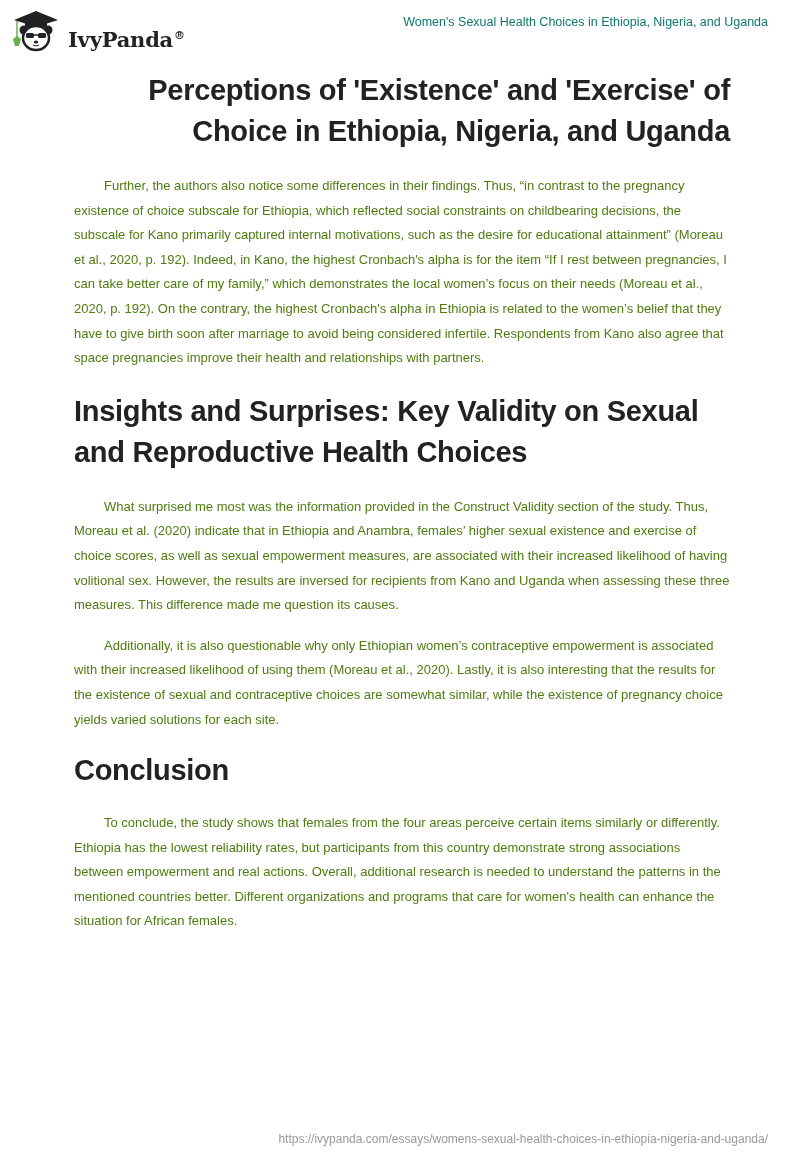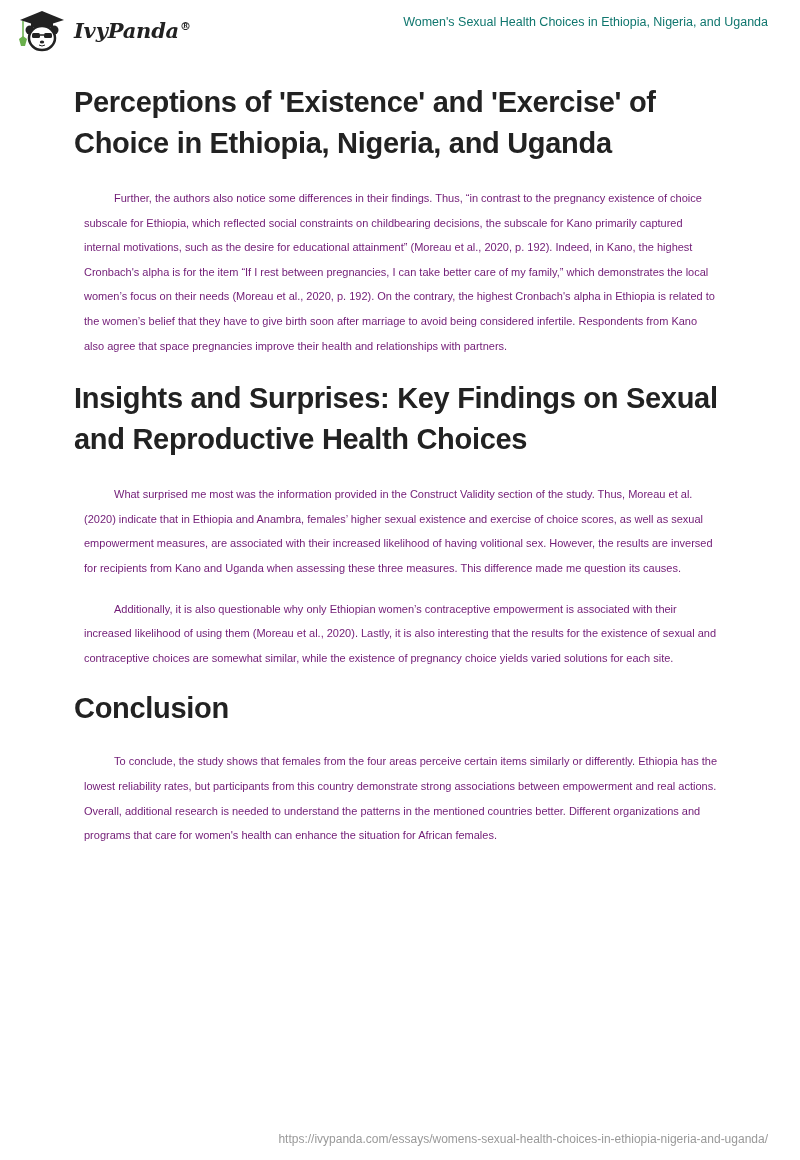--- a/index.html
+++ b/index.html
@@ -1,26 +1,26 @@
 <!DOCTYPE html>
 <html><head>
 <meta charset="utf-8">
 <style>
   html, body { margin: 0; padding: 0; background: #ffffff; }
   body { width: 800px; height: 1160px; position: relative; overflow: hidden; font-family: "Liberation Sans", sans-serif; color: #222; }
   .header { position: absolute; left: 0; top: 0; width: 800px; height: 56px; }
-  .logo { position: absolute; left: 16px; top: 8px; display: flex; align-items: center; font-style: italic; }
+  .logo { position: absolute; left: 10px; top: 8px; display: flex; align-items: flex-end; }
   .logo svg { display: block; }
   .brand { font-family: "DejaVu Serif", serif; font-weight: bold; font-size: 21px; color: #222; margin-left: 6px; letter-spacing: -0.2px; }
   .brand sup { font-size: 11px; font-weight: bold; vertical-align: super; margin-left: 1px; }
   .doc-title { position: absolute; right: 32px; top: 15px; font-size: 12.5px; color: #0f766e; }
   .content { position: absolute; left: 74px; top: 70px; width: 656px; }
   h2 { font-family: "Liberation Sans", sans-serif; font-weight: bold; font-size: 29px; line-height: 41px; color: #222; margin: 0; letter-spacing: -0.3px; }
-  p { font-size: 11px; line-height: 24.6px; margin: 10px; text-indent: 30px; color: #701a75; }
-  .h1 { margin-top: 12px; }
+  p { font-size: 13px; line-height: 24.6px; margin: 0; text-indent: 30px; color: #4d7c0f; }
+  .h1 { margin-top: 0; text-align: right; }
   .p1 { margin-top: 22px; }
   .h2 { margin-top: 20px; }
   .p2 { margin-top: 22px; }
   .p3 { margin-top: 16px; }
   .h3 { margin-top: 18px; }
   .p4 { margin-top: 20px; }
   .footer-url { position: absolute; right: 32px; top: 1132px; font-size: 12px; color: #999; }
 </style>
 </head>
 <body>
@@ -50,21 +50,21 @@
     </svg>
     <span class="brand"><span>IvyPanda</span><sup>®</sup></span>
   </div>
   <div class="doc-title">Women's Sexual Health Choices in Ethiopia, Nigeria, and Uganda</div>
 </div>
 
 <div class="content">
   <h2 class="h1">Perceptions of 'Existence' and 'Exercise' of Choice in Ethiopia, Nigeria, and Uganda</h2>
   <p class="p1">Further, the authors also notice some differences in their findings. Thus, “in contrast to the pregnancy existence of choice subscale for Ethiopia, which reflected social constraints on childbearing decisions, the subscale for Kano primarily captured internal motivations, such as the desire for educational attainment” (Moreau et al., 2020, p. 192). Indeed, in Kano, the highest Cronbach's alpha is for the item “If I rest between pregnancies, I can take better care of my family,” which demonstrates the local women’s focus on their needs (Moreau et al., 2020, p. 192). On the contrary, the highest Cronbach's alpha in Ethiopia is related to the women’s belief that they have to give birth soon after marriage to avoid being considered infertile. Respondents from Kano also agree that space pregnancies improve their health and relationships with partners.</p>
 
-  <h2 class="h2">Insights and Surprises: Key Findings on Sexual and Reproductive Health Choices</h2>
+  <h2 class="h2">Insights and Surprises: Key Validity on Sexual and Reproductive Health Choices</h2>
   <p class="p2">What surprised me most was the information provided in the Construct Validity section of the study. Thus, Moreau et al. (2020) indicate that in Ethiopia and Anambra, females’ higher sexual existence and exercise of choice scores, as well as sexual empowerment measures, are associated with their increased likelihood of having volitional sex. However, the results are inversed for recipients from Kano and Uganda when assessing these three measures. This difference made me question its causes.</p>
   <p class="p3">Additionally, it is also questionable why only Ethiopian women’s contraceptive empowerment is associated with their increased likelihood of using them (Moreau et al., 2020). Lastly, it is also interesting that the results for the existence of sexual and contraceptive choices are somewhat similar, while the existence of pregnancy choice yields varied solutions for each site.</p>
 
   <h2 class="h3">Conclusion</h2>
   <p class="p4">To conclude, the study shows that females from the four areas perceive certain items similarly or differently. Ethiopia has the lowest reliability rates, but participants from this country demonstrate strong associations between empowerment and real actions. Overall, additional research is needed to understand the patterns in the mentioned countries better. Different organizations and programs that care for women's health can enhance the situation for African females.</p>
 </div>
 
 <div class="footer-url">https://ivypanda.com/essays/womens-sexual-health-choices-in-ethiopia-nigeria-and-uganda/</div>
 
 </body></html>

